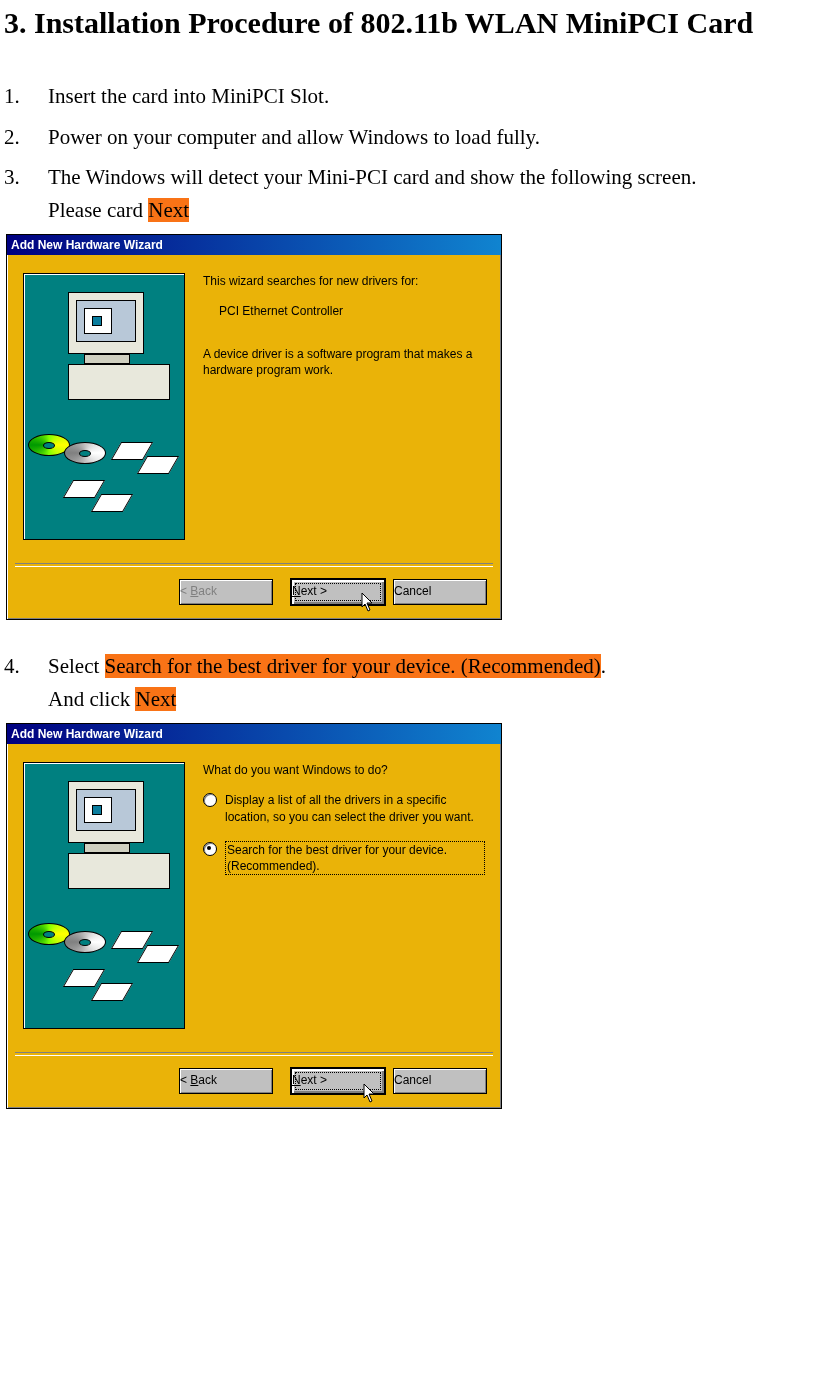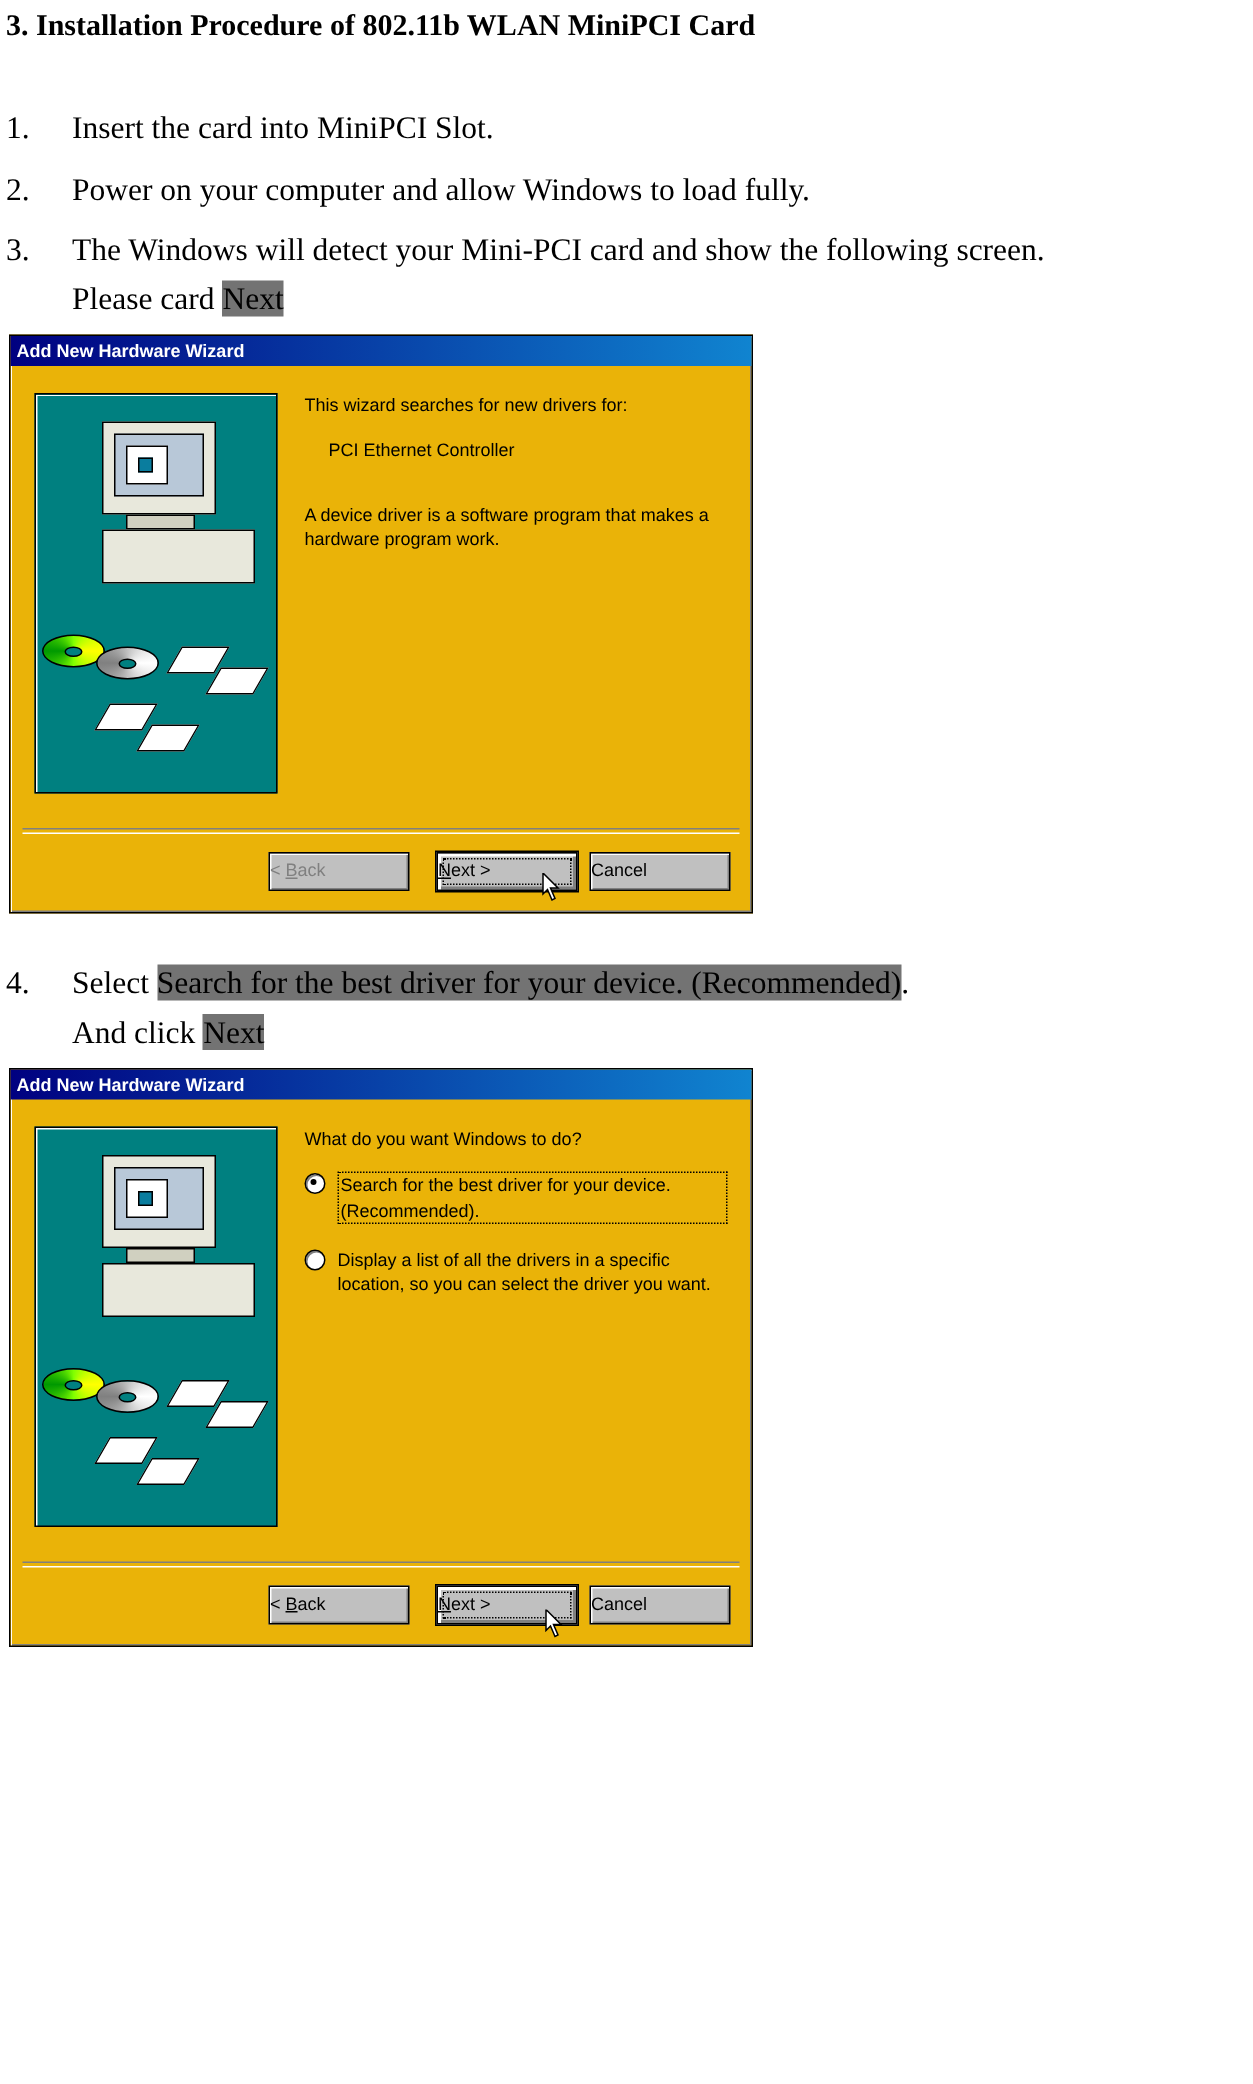--- a/index.html
+++ b/index.html
@@ -7,21 +7,21 @@
     padding: 0;
     font-family: "Times New Roman", Times, serif;
     background: #fff;
     color: #000;
     width: 835px;
   }
   .page {
     padding: 0 4px 20px 4px;
   }
   h1 {
-    font-size: 20px;
+    font-size: 30px;
     font-weight: bold;
     margin: 6px 0 40px 0;
     font-family: "Times New Roman", Times, serif;
   }
   ol.steps {
     list-style: none;
     padding: 0;
     margin: 0;
     font-size: 21px;
   }
@@ -31,21 +31,21 @@
     line-height: 1.55;
   }
   ol.steps > li .num {
     width: 44px;
     flex: 0 0 44px;
   }
   ol.steps > li .txt {
     flex: 1;
   }
   .hl {
-    background: #737373;
+    background: #f97316;
   }
   .step-gap {
     height: 30px;
   }
 
   
   .win98-dialog {
     width: 494px;
     border: 1px solid #000;
     box-shadow: inset 1px 1px 0 #fff, inset -1px -1px 0 #808080;
@@ -250,26 +250,26 @@
             <div class="cd-hole" style="left:14px;top:7px;"></div>
           </div>
         <div class="flp f1"></div>
           <div class="flp f2"></div>
           <div class="flp f3"></div>
           <div class="flp f4"></div>
       </div>
       <div class="dlg-right">
         <p>What do you want Windows to do?</p>
         <div class="radio-row">
+          <div class="radio-dot"></div>
+          <span class="radio-label">Display a list of all the drivers in a specific location, so you can select the driver you want.</span>
+        </div>
+        <div class="radio-row">
           <div class="radio-dot checked"></div>
           <span class="radio-label sel">Search for the best driver for your device. (Recommended).</span>
-        </div>
-        <div class="radio-row">
-          <div class="radio-dot"></div>
-          <span class="radio-label">Display a list of all the drivers in a specific location, so you can select the driver you want.</span>
         </div>
       </div>
     </div>
     <div class="dlg-sep"></div>
     <div class="dlg-buttons">
       <div class="w98btn"><span>&lt; </span><span class="und">B</span><span>ack</span></div>
       <div class="btn-wrap">
         <div class="w98btn default">
           <span class="focusring"></span>
           <span class="und">N</span><span>ext &gt;</span>

